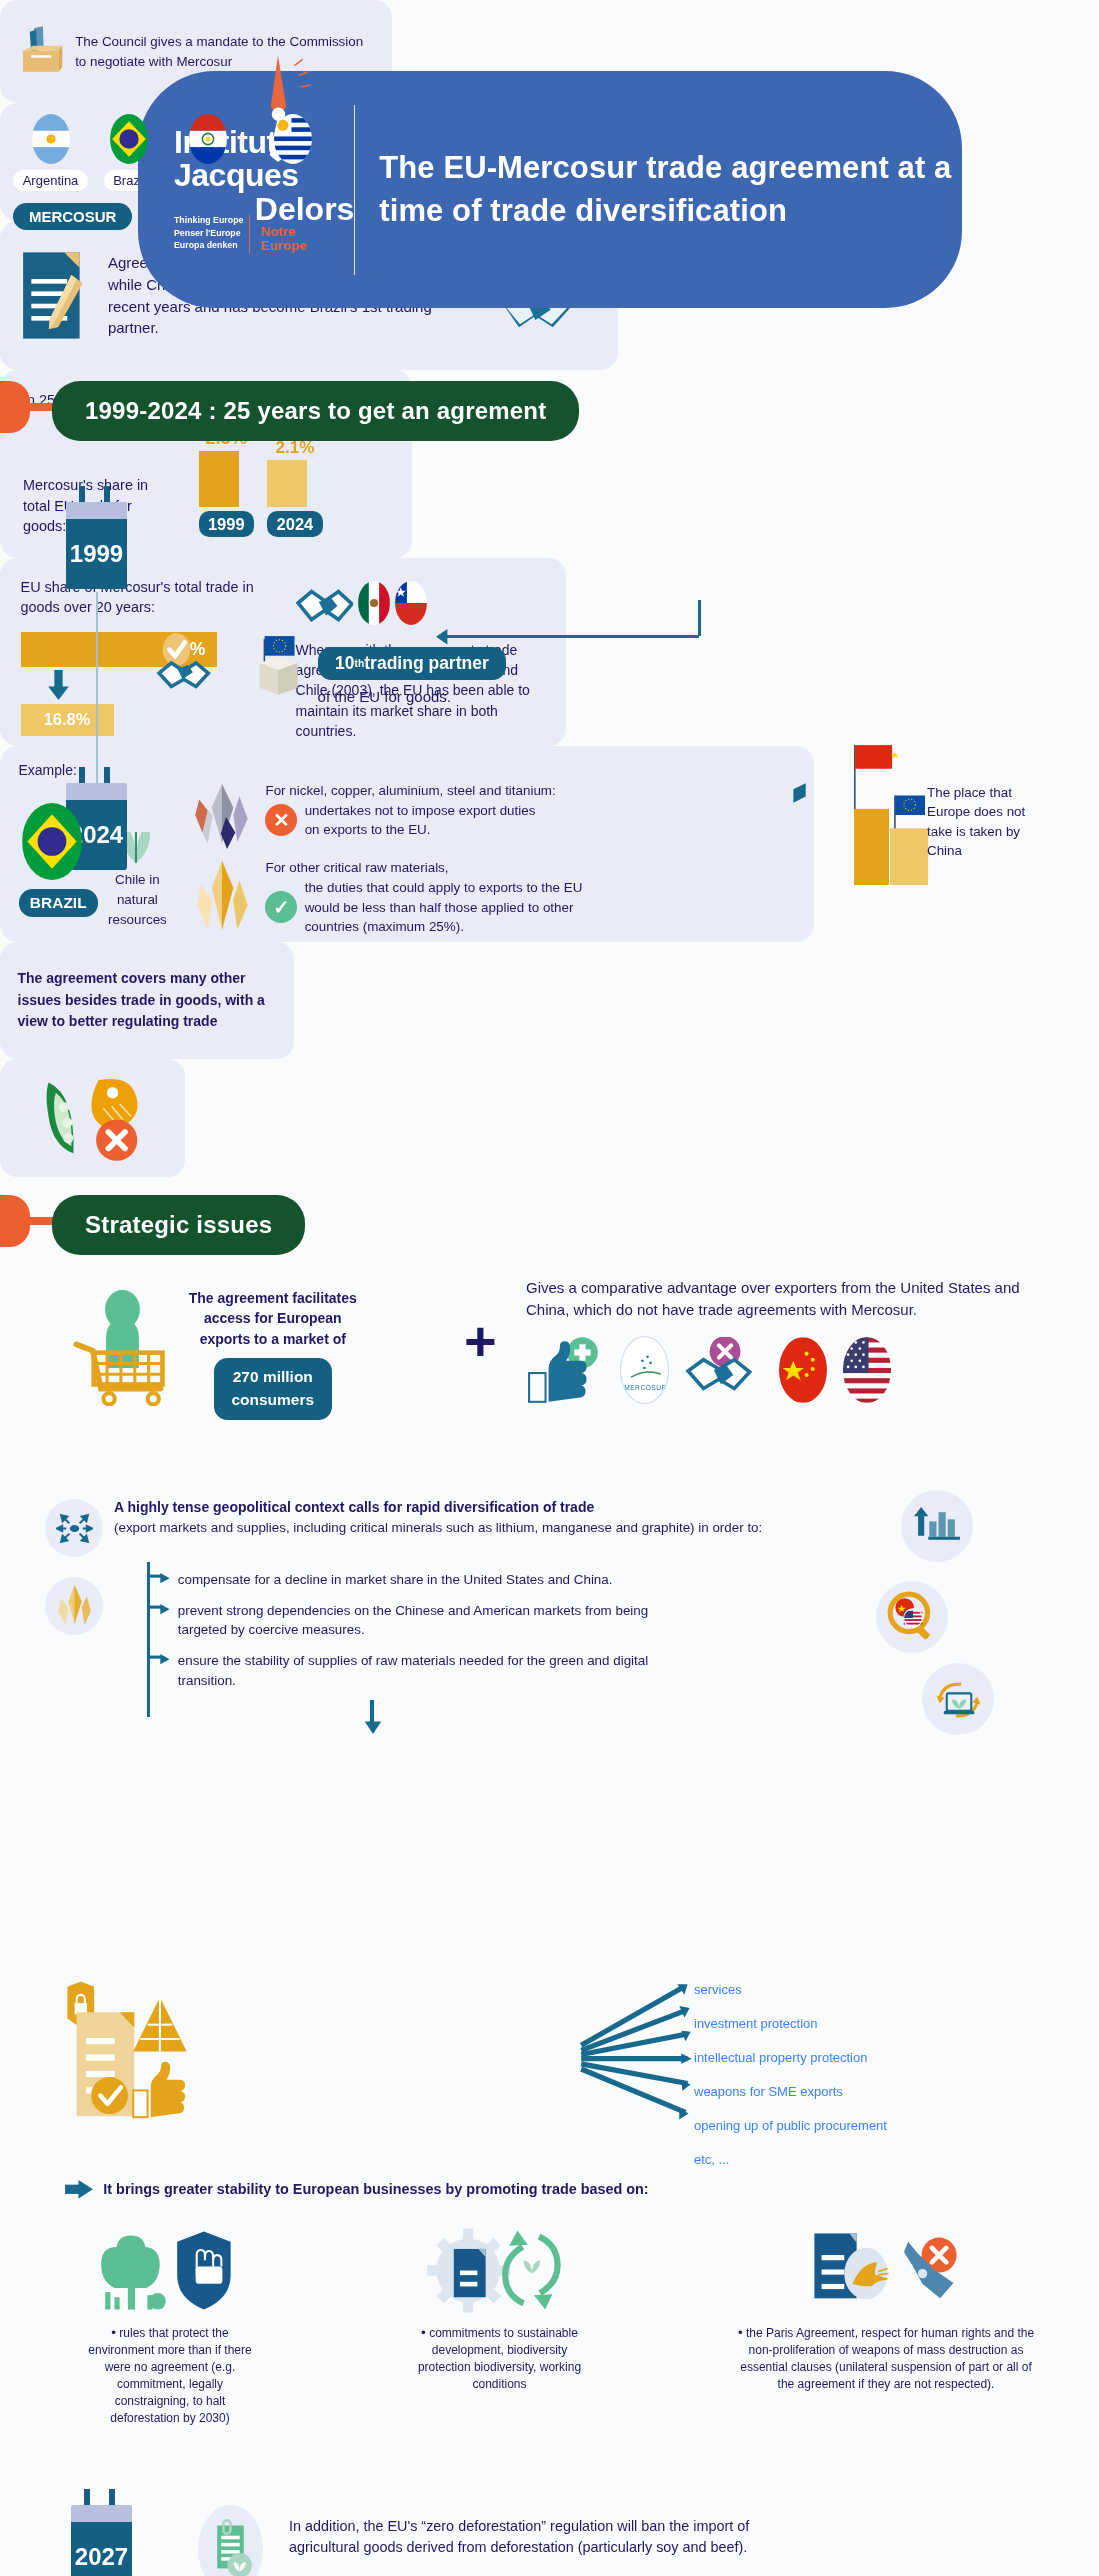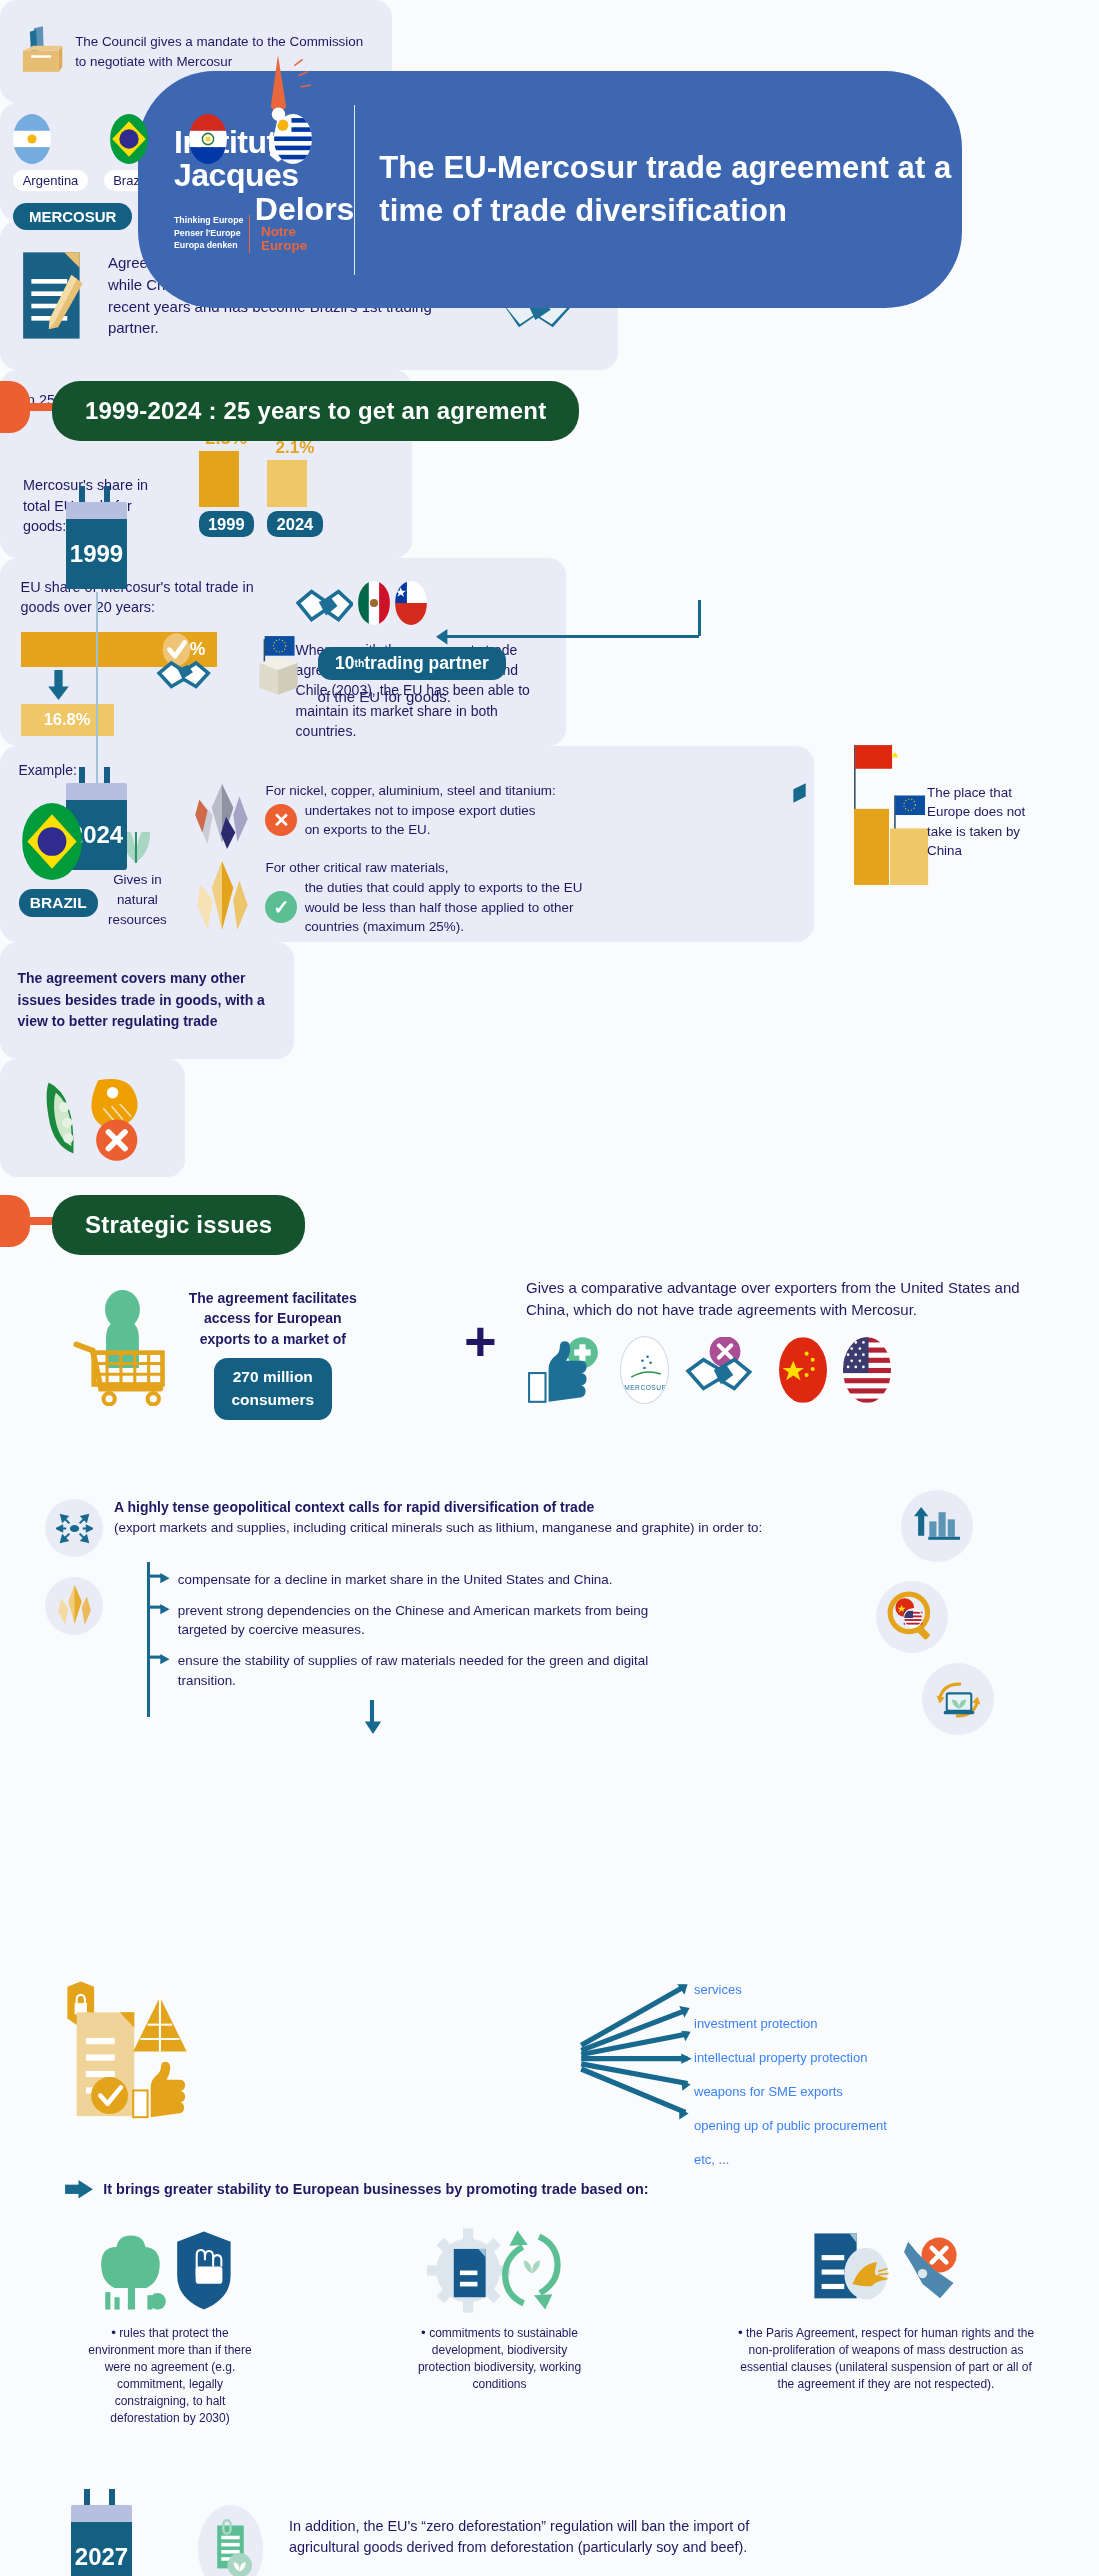--- a/index.html
+++ b/index.html
@@ -132,21 +132,21 @@
     <polygon points="20,72 50,58 134,58 124,72" fill="#edca8c"></polygon>
     <polygon points="124,72 134,58 134,120 124,134" fill="#dbab58"></polygon>
     <rect x="44" y="86" width="58" height="7" fill="#ffffff"></rect>
   </svg>
   <div class="txt">The Council gives a mandate to the Commission to negotiate with Mercosur</div>
 </div>
 
 <div class="card" style="left:609px;top:482px;width:340px;height:118px;padding:11.3px 13.4px;">
   <div style="display:flex;gap:13.4px;justify-content:flex-start;">
 
-    <div style="text-align:left;">
+    <div style="text-align:center;">
       <div class="flagoval" style="width:38px;height:50px;">
         <svg width="38" height="50" viewBox="0 0 74 98">
             <rect width="74" height="33" fill="#74acdf"></rect>
             <rect y="33" width="74" height="32" fill="#fff"></rect>
             <rect y="65" width="74" height="33" fill="#74acdf"></rect>
             <circle cx="37" cy="49" r="9" fill="#f6b40e"></circle>
           </svg>
       </div>
       <div class="pillname" style="margin-top:4.1px;">Argentina</div>
     </div>
@@ -569,21 +569,21 @@
       </div>
       <div class="bluepill" style="margin-top:7.2px;font-size:15.5px;padding:5.2px 11.3px;">BRAZIL</div>
     </div>
     <div style="text-align:center;width:77px;">
       <svg width="62" height="77" viewBox="0 0 120 150">
         <path d="M58 140 q-34-26-26-76 q26 14 26 76 Z" fill="#a9d6c2"></path>
         <path d="M58 140 q34-26 26-76 q-26 14 -26 76 Z" fill="#a9d6c2"></path>
         <path d="M58 140 V60" stroke="#2f8f66" stroke-width="4" fill="none"></path>
       </svg>
       <div class="txt" style="font-size:13.4px;line-height:1.5;">
-        <div>Gives in</div>
+        <div>Chile in</div>
         <div>natural</div>
         <div>resources</div>
       </div>
     </div>
     <div style="flex:1;">
 
       <div style="display:flex;gap:8.2px;align-items:flex-start;">
         <svg width="67" height="72" viewBox="0 0 130 140" style="flex:none;">
           <polygon points="62,6 84,52 62,120 42,52" fill="#b9bdc9"></polygon>
           <polygon points="62,6 84,52 62,120" fill="#8d93a3"></polygon>

